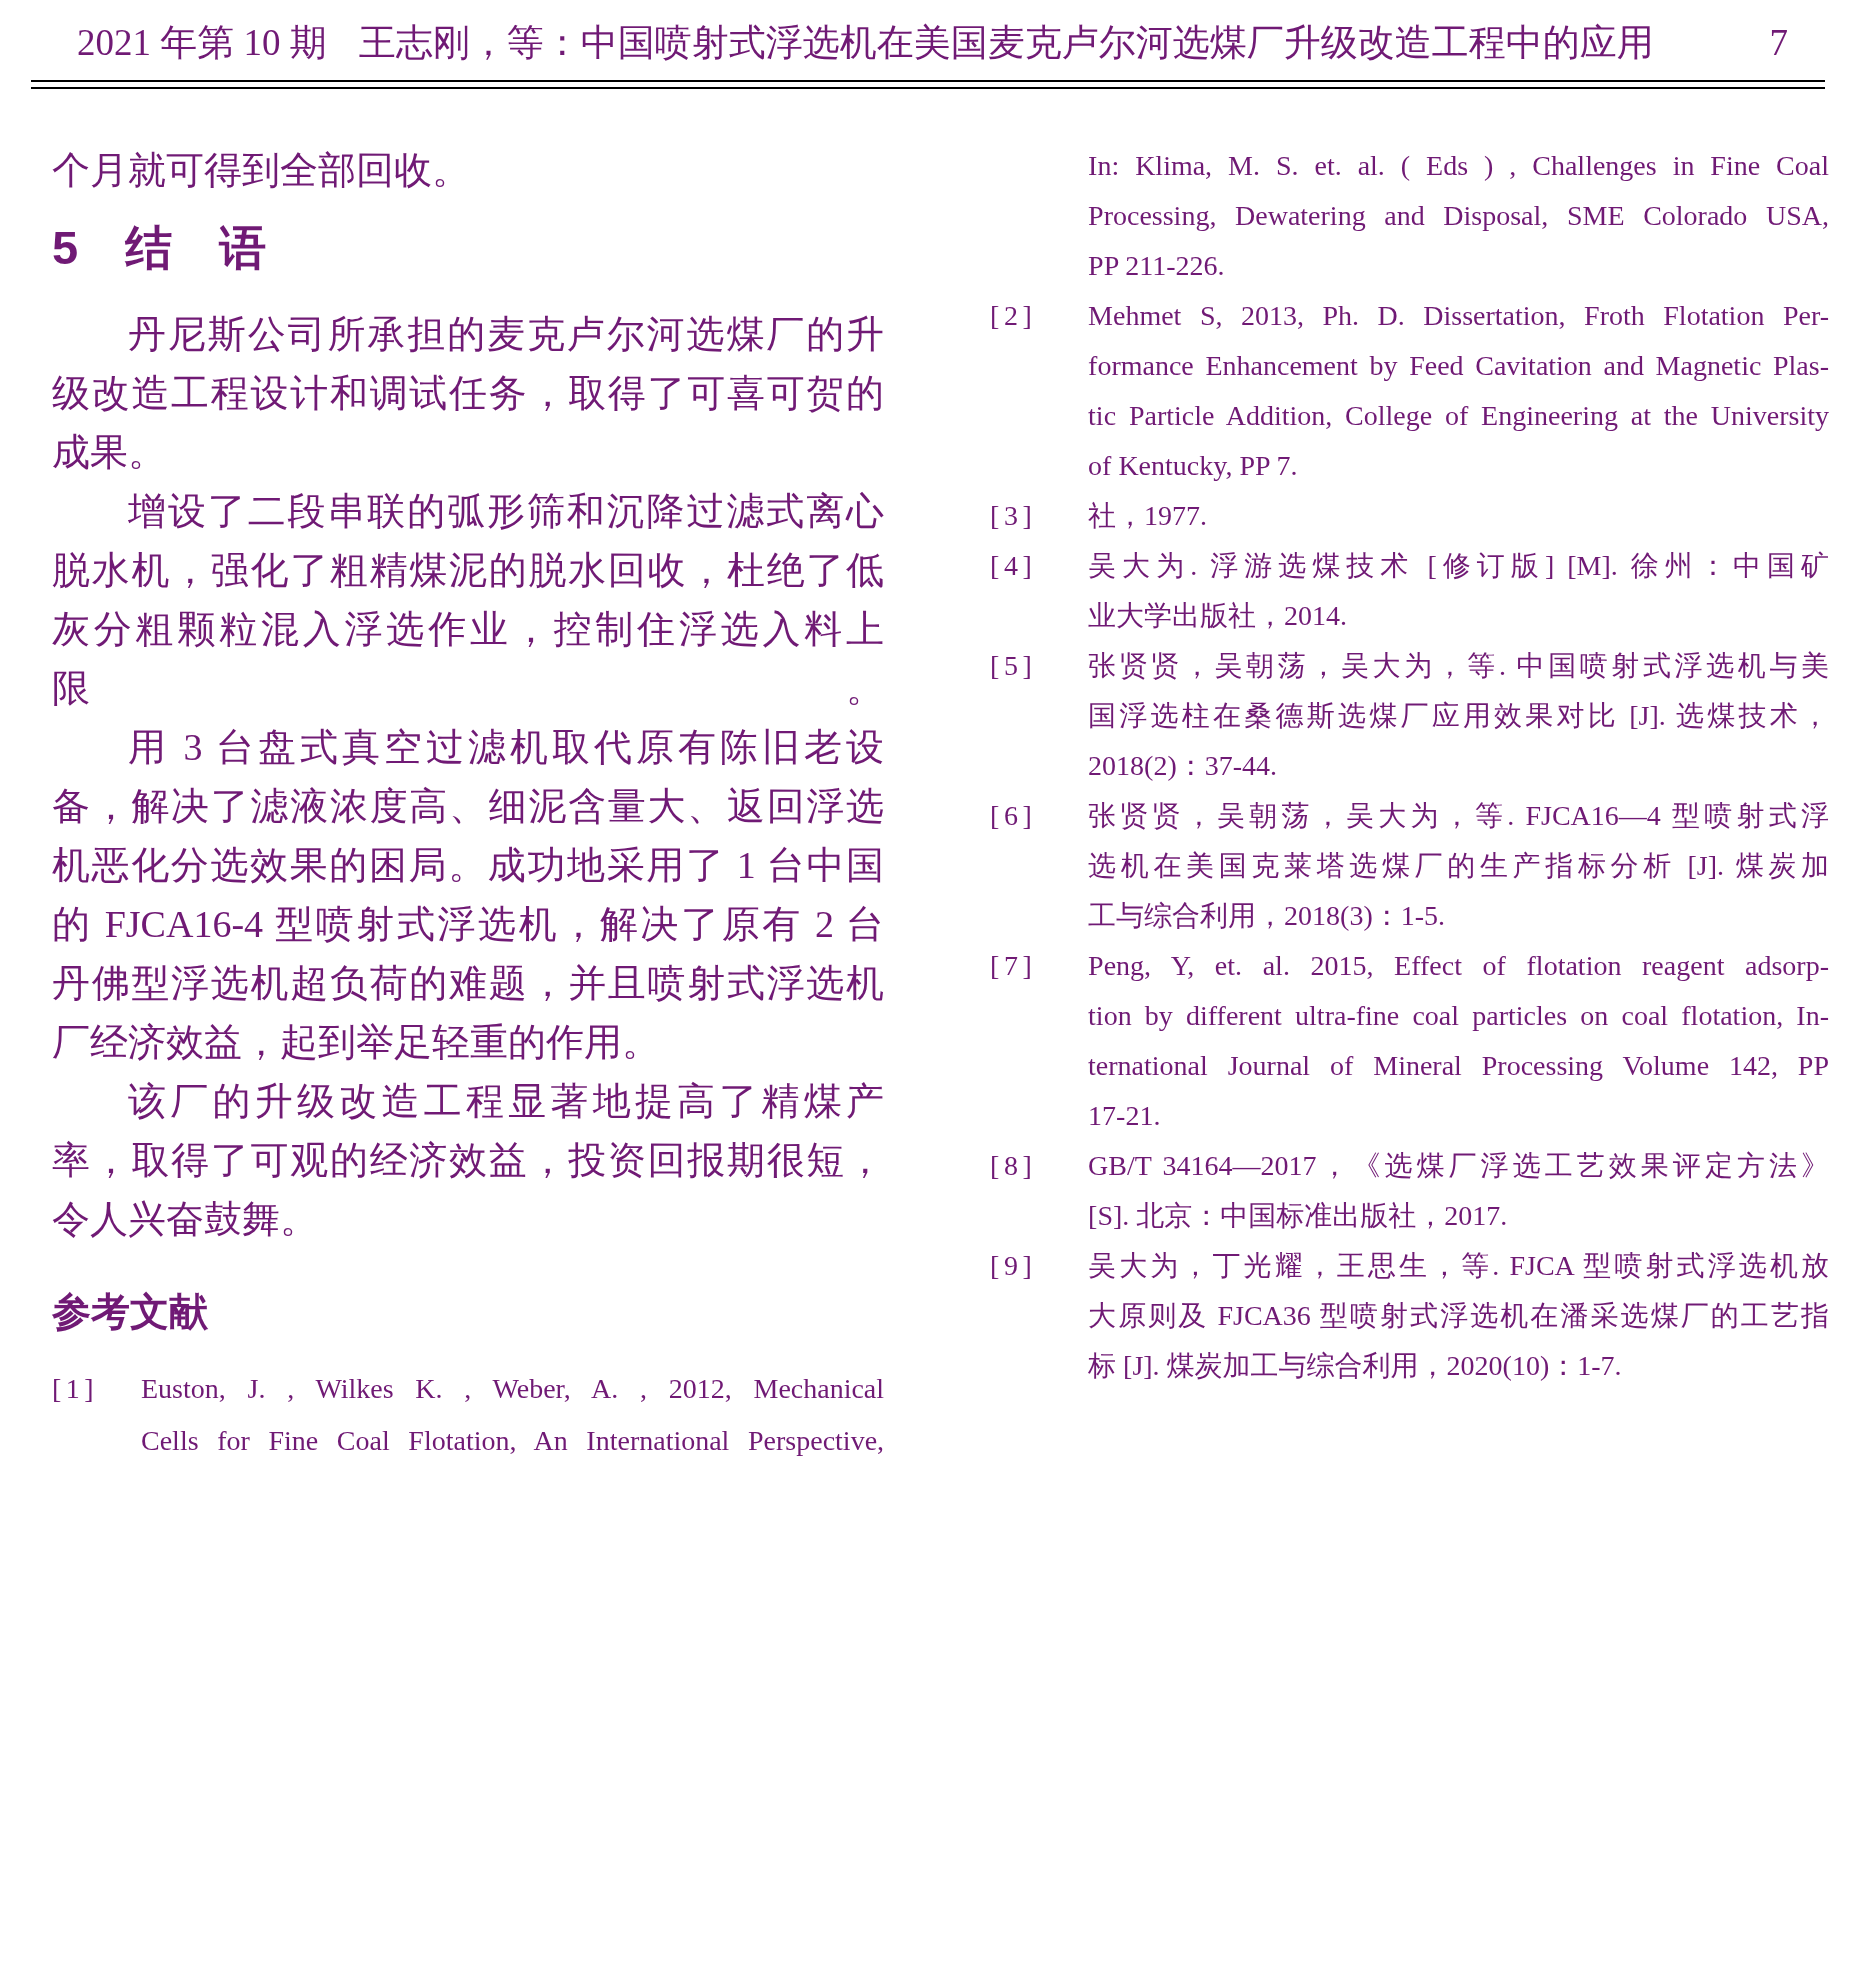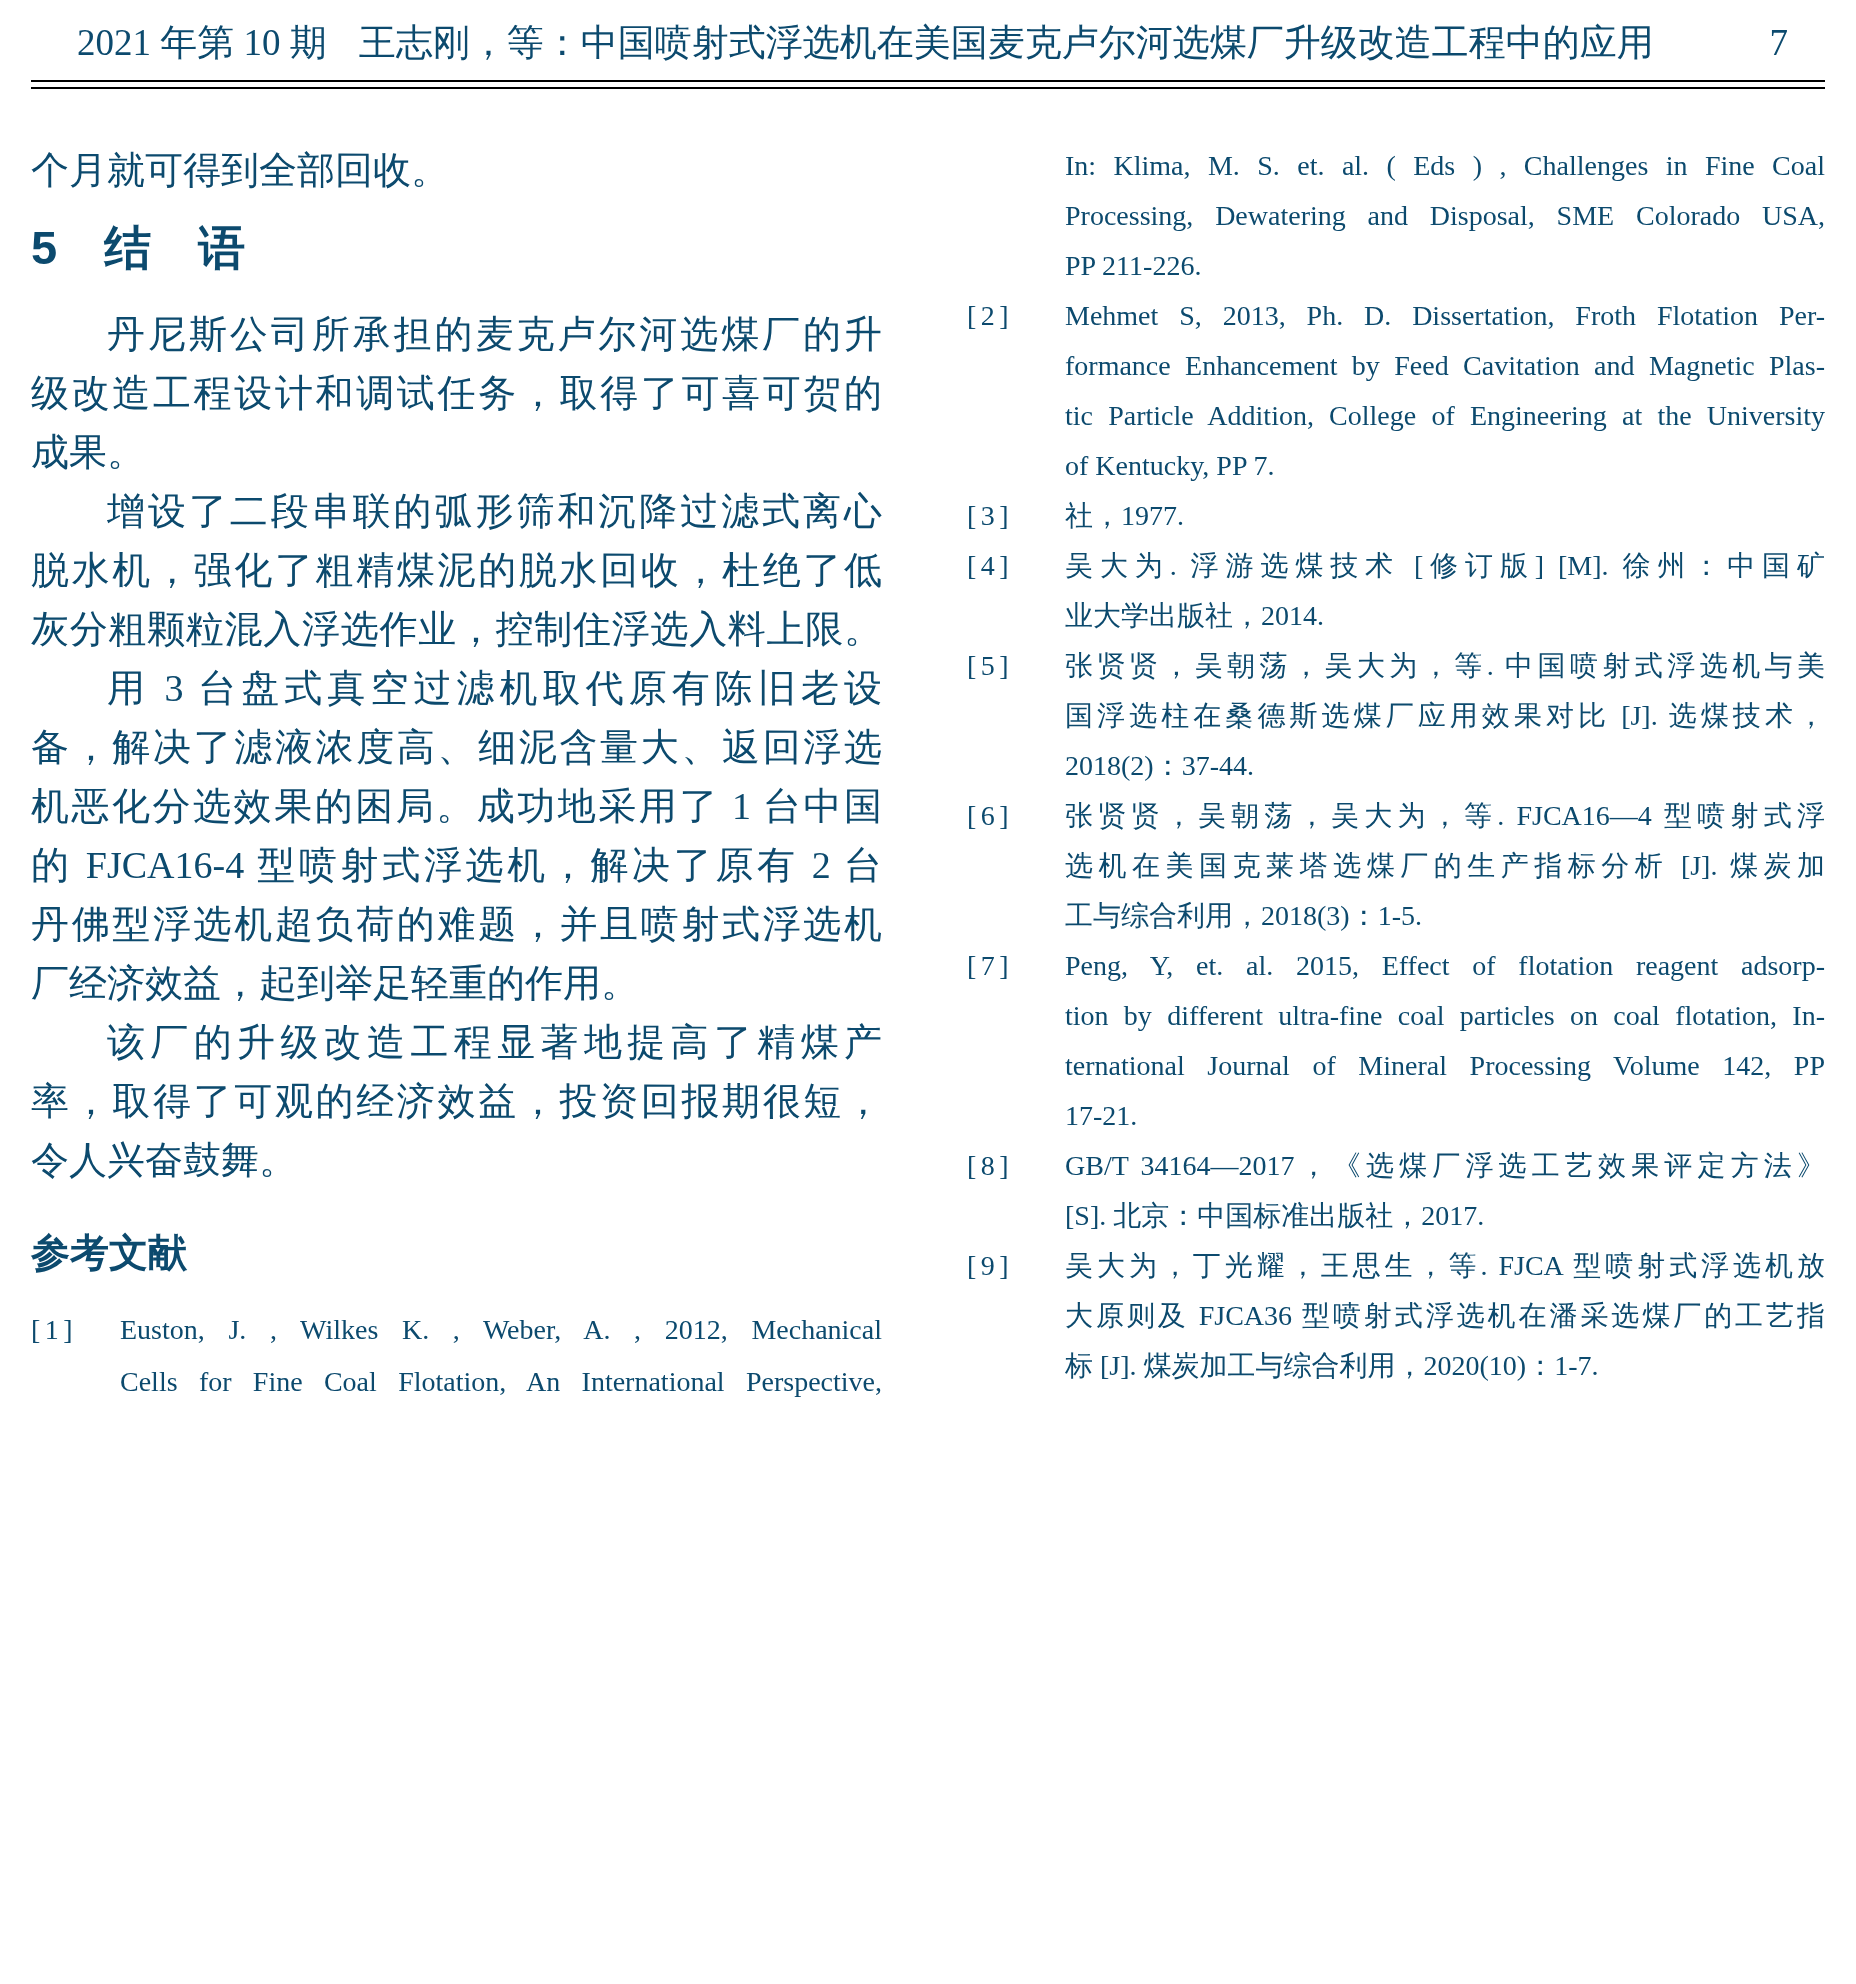--- a/index.html
+++ b/index.html
@@ -1,21 +1,21 @@
 <!DOCTYPE html>
 <html style="font-size:14.3px"><head>
 <meta charset="utf-8">
 <style>
   html,body { margin:0; padding:0; background:#e8e8e8; }
   .page {
     position: relative;
     width: 1856px;
     height: 1984px;
     background: #ffffff;
-    color: #0c4a6e;
+    color: #701a75;
     font-family: "Liberation Serif", "DejaVu Serif", serif;
     overflow: hidden;
   }
   
   .header {
     display: flex;
     align-items: baseline;
     gap: 32px;
     padding: 19.6px 61px 0 77px;
     font-size: 37px;
@@ -29,21 +29,21 @@
     border-bottom: 2.7px solid #000;
     height: 5.3px;
   }
   
   .columns {
     display: flex;
     gap: 85px;
     padding: 0 27px 0 31px;
     margin-top: 25px;
   }
-  .col { padding-top: 27px; }
+  .col { padding-top: 27px; margin-left: 21px; }
   .lcol { width: 851px; font-size: 38px; line-height: 59px; }
   .rcol { width: 858px; font-size: 28px; line-height: 50px; }
 
   .line { text-align: justify; text-align-last: justify; position: relative; }
   .line.end  { text-align-last: left; }
   .line.ind  { text-indent: 2em; }
 
   .line.h-sec {
     font-family: "Liberation Sans", "DejaVu Sans", sans-serif;
     font-weight: 700;

